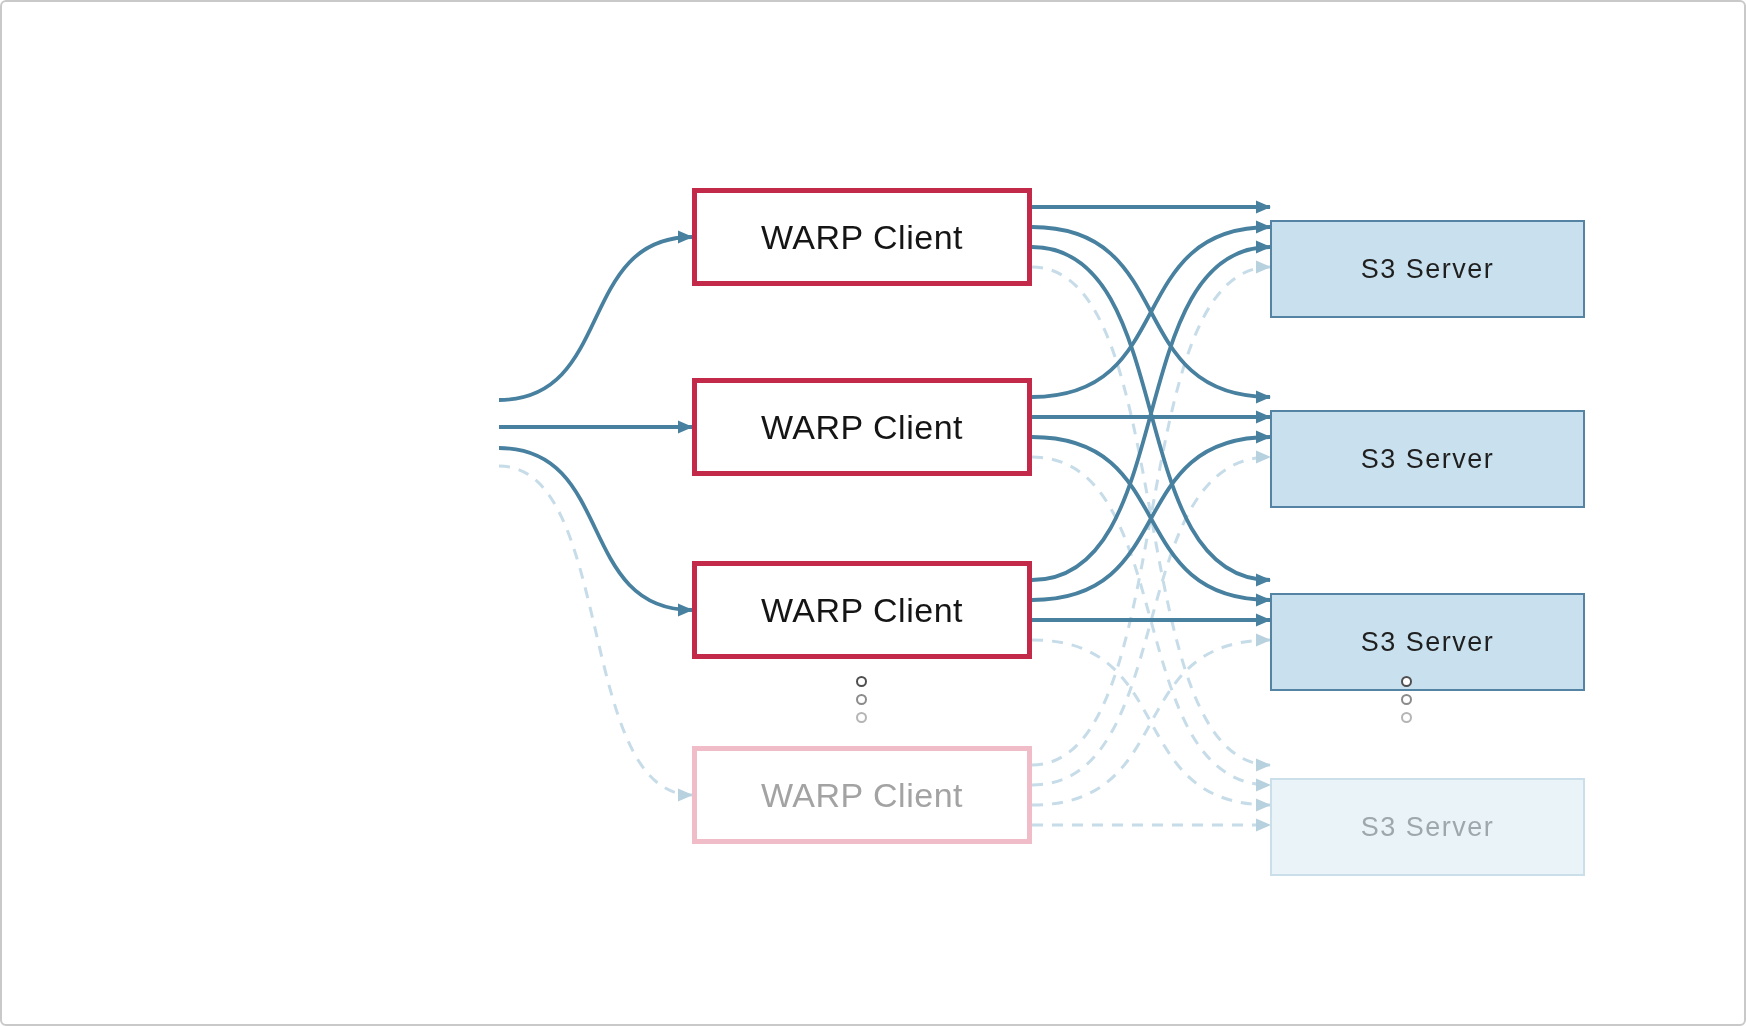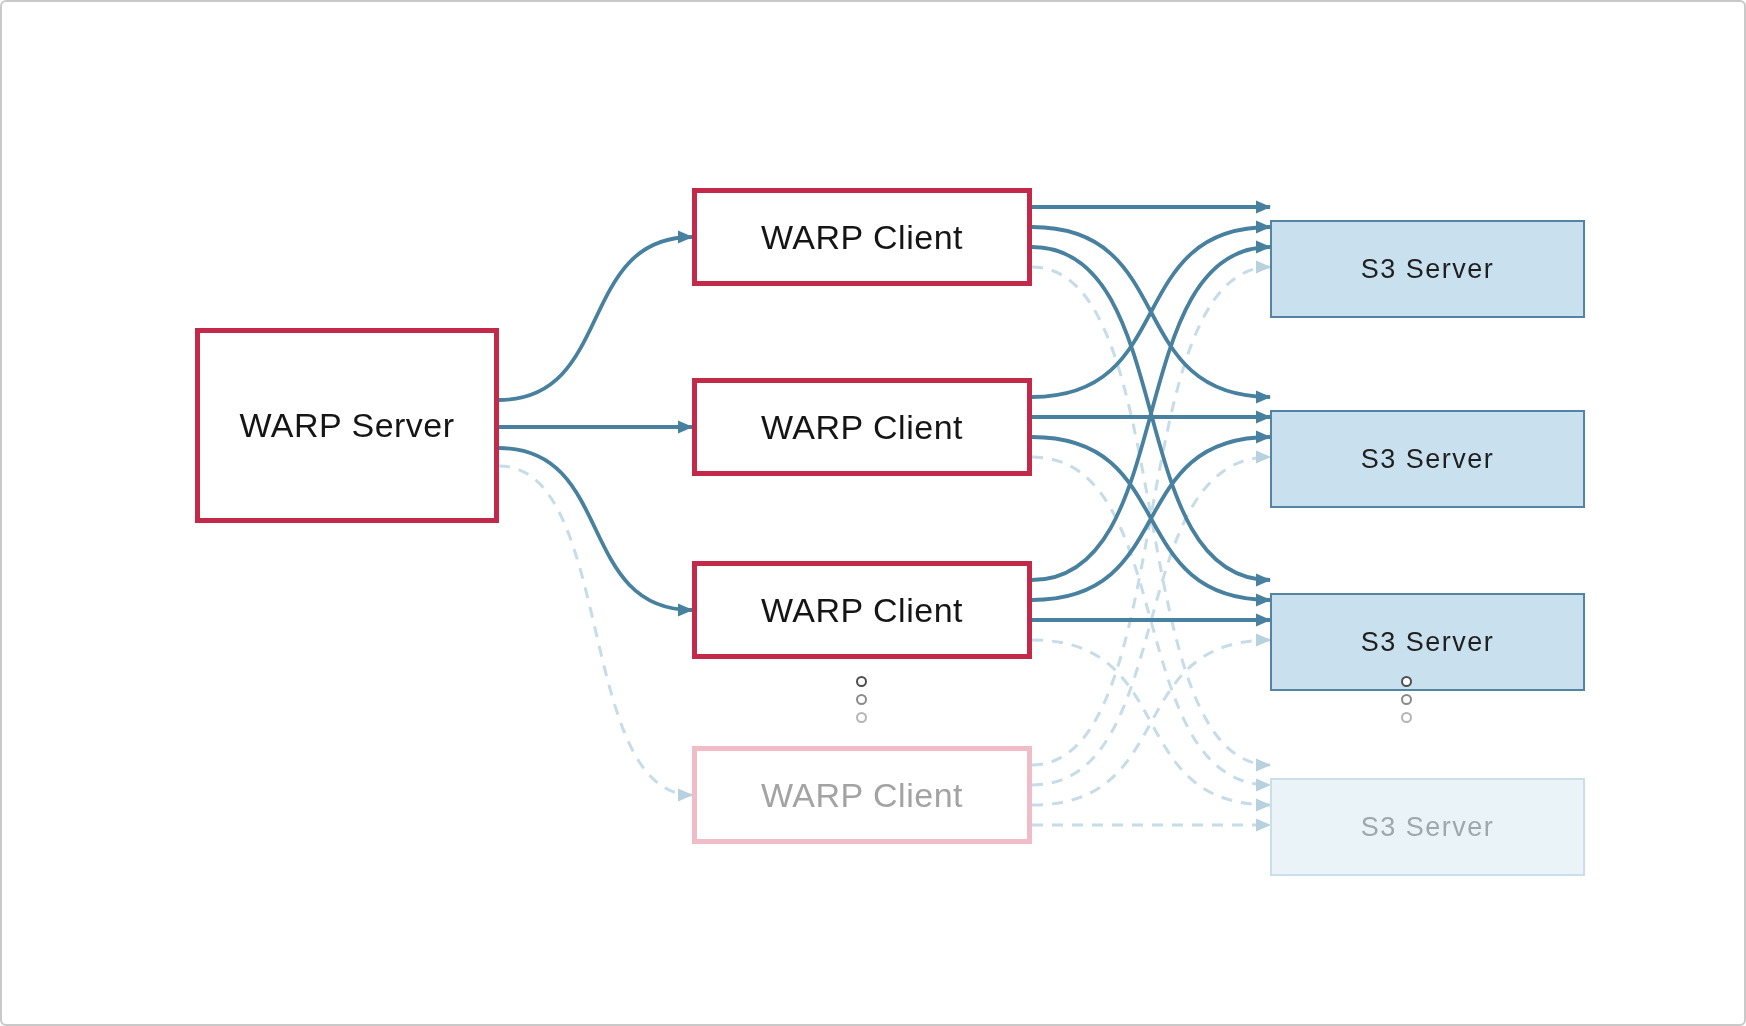--- a/index.html
+++ b/index.html
@@ -101,23 +101,20 @@
         <path d="M 1030 245 C 1177.56 245, 1120.44 578, 1268 578" class="edge-solid" marker-end="url(#ah-solid)"></path>
         <path d="M 1030 395 C 1177.56 395, 1120.44 225, 1268 225" class="edge-solid" marker-end="url(#ah-solid)"></path>
         <path d="M 1030 415 L 1268 415" class="edge-solid" marker-end="url(#ah-solid)"></path>
         <path d="M 1030 435 C 1177.56 435, 1120.44 598, 1268 598" class="edge-solid" marker-end="url(#ah-solid)"></path>
         <path d="M 1030 578 C 1177.56 578, 1120.44 245, 1268 245" class="edge-solid" marker-end="url(#ah-solid)"></path>
         <path d="M 1030 598 C 1177.56 598, 1120.44 435, 1268 435" class="edge-solid" marker-end="url(#ah-solid)"></path>
         <path d="M 1030 618 L 1268 618" class="edge-solid" marker-end="url(#ah-solid)"></path>
       </g>
   </svg>
 
-  <div class="node warp-server">
-    <span class="label">WARP Server</span>
-  </div>
 
   <div class="node client c1">
     <span class="label">WARP Client</span>
   </div>
   <div class="node client c2">
     <span class="label">WARP Client</span>
   </div>
   <div class="node client c3">
     <span class="label">WARP Client</span>
   </div>

